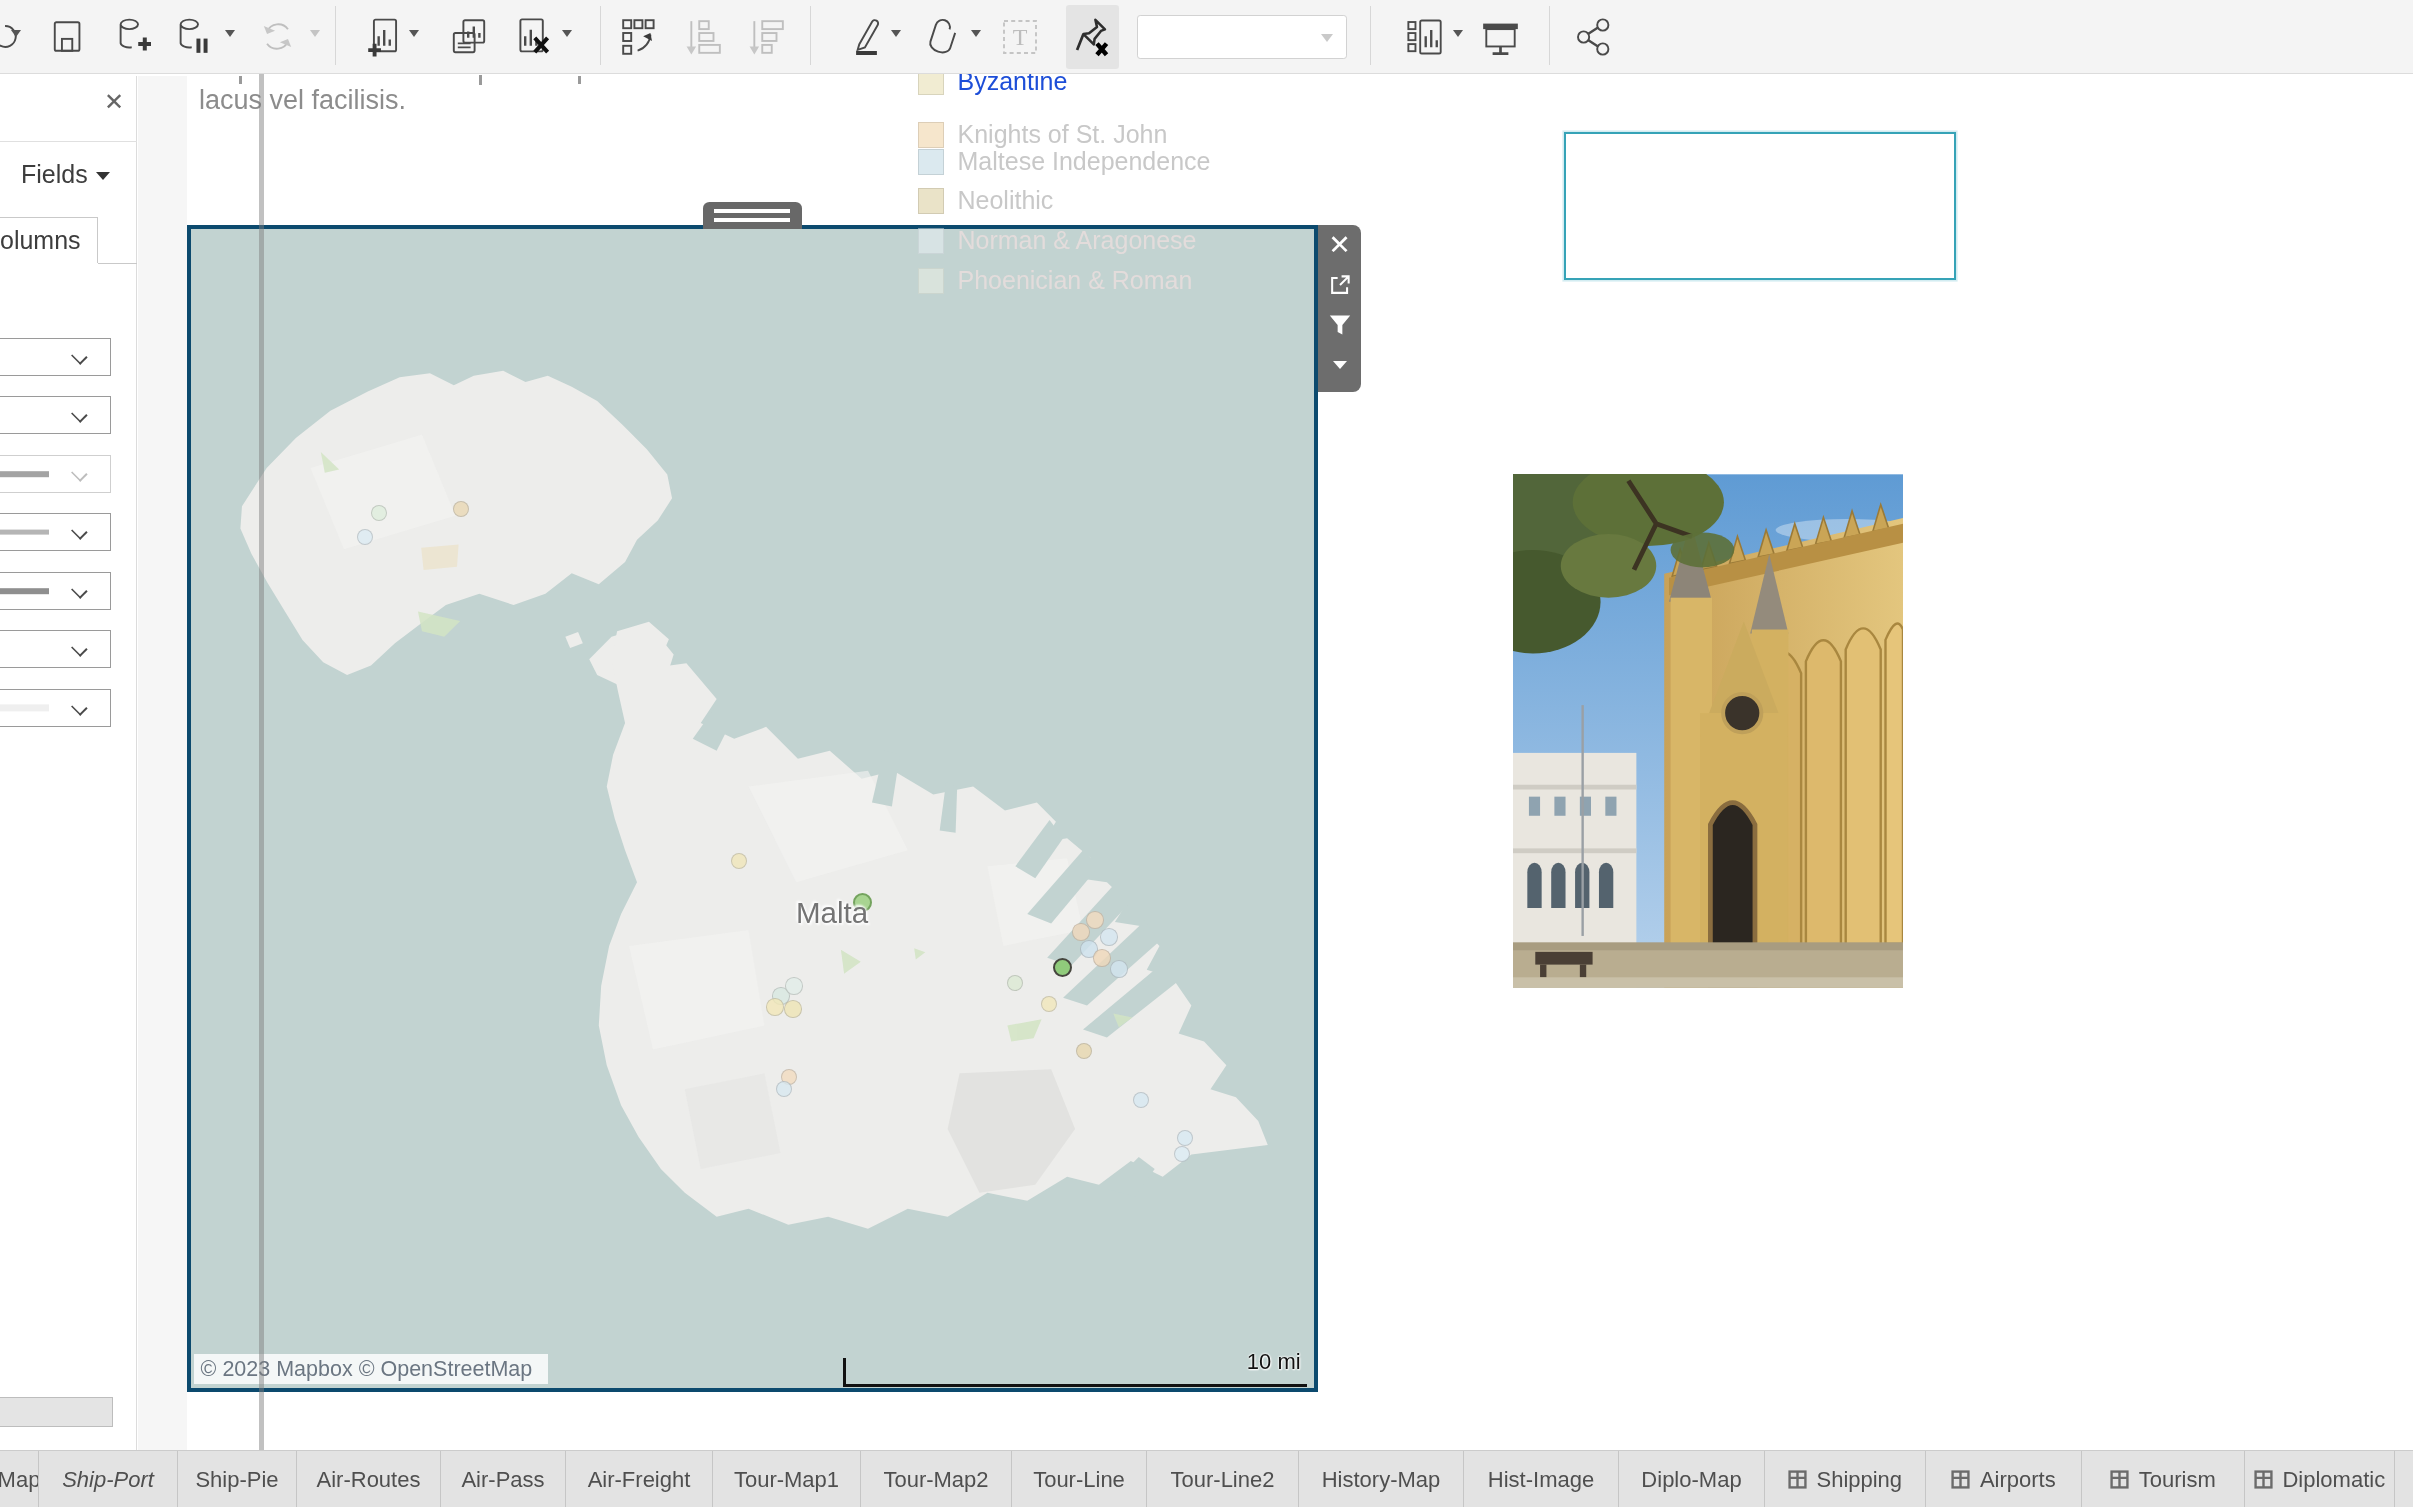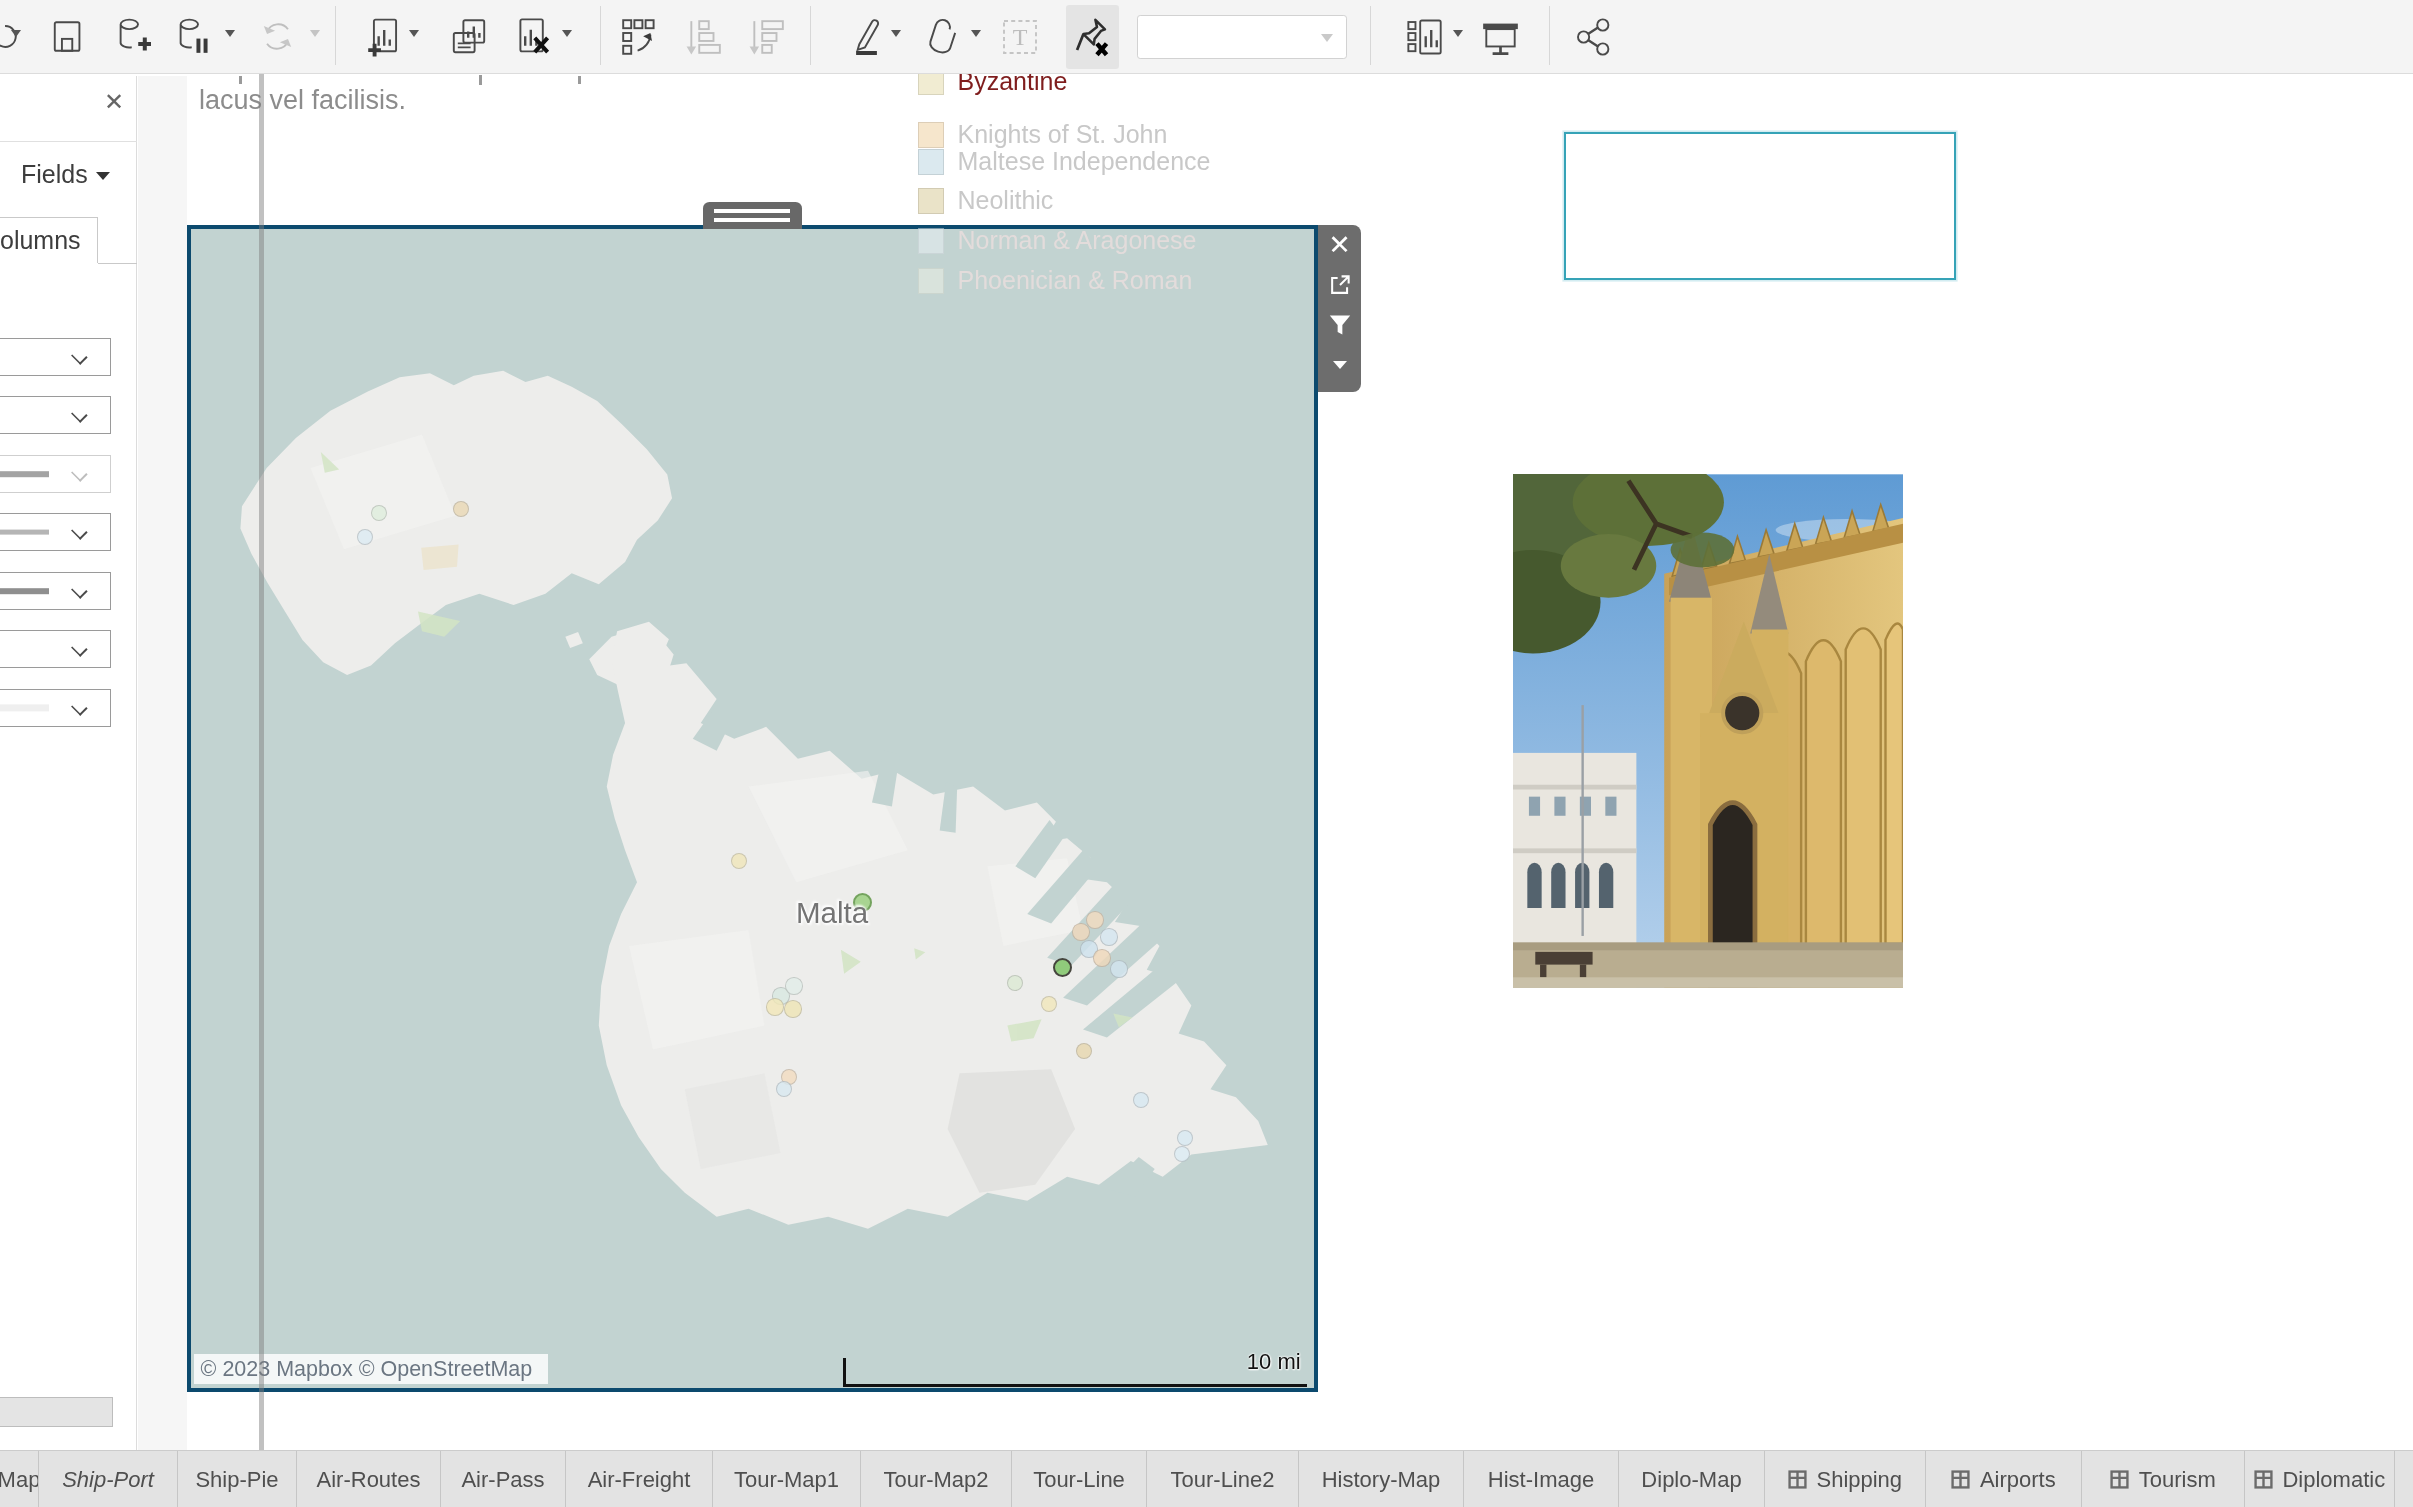--- a/index.html
+++ b/index.html
@@ -308,21 +308,21 @@
 <div id="text-block">
   <div>lacus vel facilisis.</div>
 </div>
 <div class="cutmark" style="left:239px;top:76px;width:3.2px;height:8px"></div>
 <div class="cutmark" style="left:479px;top:75px;width:3.2px;height:10.4px"></div>
 <div class="cutmark" style="left:578px;top:76px;width:3.2px;height:8px"></div>
 
 <div id="legend">
     <div class="legrow" style="top: 0px;">
       <span class="legswatch" style="background: rgb(241, 236, 210);"></span>
-      <span class="leglabel" style="color: #7f1d1d;">Byzantine</span>
+      <span class="leglabel" style="color: #1d4ed8;">Byzantine</span>
     </div>
     <div class="legrow" style="top: 40px; margin-top: 13px;">
       <span class="legswatch" style="background: rgb(246, 230, 204);"></span>
       <span class="leglabel" style="color: rgb(200, 200, 200);">Knights of St. John</span>
     </div>
     <div class="legrow" style="top: 80px;">
       <span class="legswatch" style="background: rgb(219, 233, 239);"></span>
       <span class="leglabel" style="color: rgb(200, 200, 200);">Maltese Independence</span>
     </div>
     <div class="legrow" style="top: 119px;">

